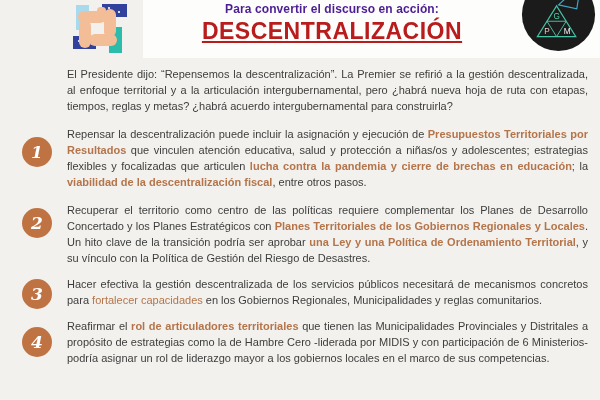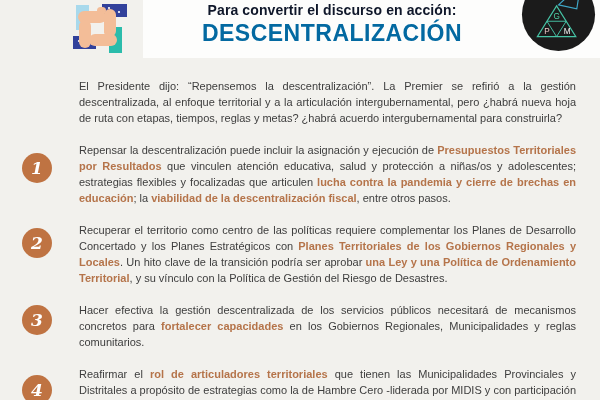--- a/index.html
+++ b/index.html
@@ -3,26 +3,26 @@
 <meta charset="utf-8">
 <style>
   html,body{margin:0;padding:0;}
   body{
     width:600px;height:400px;position:relative;overflow:hidden;
     background:#f2f1ed;
     font-family:"Liberation Sans",sans-serif;
   }
   .header-card{position:absolute;left:143px;top:0;width:457px;height:58px;background:#fdfdfc;}
   .header-text{position:absolute;left:148px;top:2px;width:368px;text-align:center;}
-  .kicker{margin:0;font-size:14px;font-weight:700;color:#0f172a;letter-spacing:.1px;}
+  .kicker{margin:0;font-size:12px;font-weight:700;color:#4c1d95;letter-spacing:.1px;}
   .title{margin:2px 0 0;font-size:23px;font-weight:800;letter-spacing:.5px;}
   .hands{position:absolute;left:73px;top:3px;}
   .logo{position:absolute;left:520px;top:-24px;}
   .content{position:absolute;left:63px;top:62px;width:529px;}
-  p.rich{margin:16px;font-size:11px;line-height:16px;text-align:justify;color:#3d3d3d;}
+  p.rich{margin:4px;font-size:11px;line-height:16px;text-align:justify;color:#3d3d3d;}
   .item{position:relative;}
   .i1{margin-top:12px}.i2{margin-top:12px}.i3{margin-top:10px}.i4{margin-top:10px}
   .num{
     position:absolute;left:-41px;width:30px;height:30px;border-radius:50%;
     display:flex;align-items:center;justify-content:center;
     color:#fff;font-family:"DejaVu Serif",serif;font-style:italic;font-weight:700;font-size:17px;
   }
   .i1 .num{top:11px}.i2 .num{top:6px}.i3 .num{top:3px}.i4 .num{top:9px}
 </style>
 </head>
@@ -42,21 +42,21 @@
   <rect x="24" y="4" width="9" height="7" rx="3.5" fill="#f3bd98"></rect>
   <rect x="5" y="8" width="28" height="12" rx="6" fill="#f3bd98"></rect>
   <rect x="31" y="6" width="12" height="28" rx="6" fill="#f3bd98"></rect>
   <rect x="31" y="23" width="7" height="9" rx="3.5" fill="#f3bd98"></rect>
   <rect x="16" y="31" width="28" height="12" rx="6" fill="#f3bd98"></rect>
   <rect x="6" y="17" width="12" height="28" rx="6" fill="#f3bd98"></rect>
 </svg>
 
 <div class="header-text">
   <p class="kicker">Para convertir el discurso en acción:</p>
-  <p class="title" style="color: #0369a1;">DESCENTRALIZACIÓN</p>
+  <p class="title" style="color: #b91c1c; text-decoration: underline;">DESCENTRALIZACIÓN</p>
 </div>
 
 <svg class="logo" width="77" height="77" viewBox="0 0 80 80" aria-hidden="true">
   <circle cx="40" cy="40" r="38" fill="#1b1b1b"></circle>
   <path d="M40 30 L63 9 L59 34 Z" fill="none" stroke="#3fa9c9" stroke-width="1.2"></path>
   <path d="M38 31 L58 63 L18 63 Z" fill="none" stroke="#46c3a5" stroke-width="1.2"></path>
   <path d="M28 47 L48 47 L38 63 Z" fill="none" stroke="#46c3a5" stroke-width="1"></path>
   <text x="28" y="60" text-anchor="middle" font-size="8.5" fill="#edc6c6" font-family="Liberation Sans, sans-serif">P</text>
   <text x="38" y="45" text-anchor="middle" font-size="8.5" fill="#4fd2a6" font-family="Liberation Sans, sans-serif">G</text>
   <text x="49" y="60" text-anchor="middle" font-size="8.5" fill="#f5f5f5" font-family="Liberation Sans, sans-serif">M</text>
@@ -70,20 +70,20 @@
     <p class="rich"><span>Repensar la descentralización puede incluir la asignación y ejecución de </span><span style="color: rgb(181, 116, 74); font-weight: 700;">Presupuestos Territoriales por Resultados</span><span> que vinculen atención educativa, salud y protección a niñas/os y adolescentes; estrategias flexibles y focalizadas que articulen </span><span style="color: rgb(181, 116, 74); font-weight: 700;">lucha contra la pandemia y cierre de brechas en educación</span><span>; la </span><span style="color: rgb(181, 116, 74); font-weight: 700;">viabilidad de la descentralización fiscal</span><span>, entre otros pasos.</span></p>
   </div>
 
   <div class="item i2">
     <div class="num" style="background-color: rgb(191, 115, 66);">2</div>
     <p class="rich"><span>Recuperar el territorio como centro de las políticas requiere complementar los Planes de Desarrollo Concertado y los Planes Estratégicos con </span><span style="color: rgb(181, 116, 74); font-weight: 700;">Planes Territoriales de los Gobiernos Regionales y Locales</span><span>. Un hito clave de la transición podría ser aprobar </span><span style="color: rgb(181, 116, 74); font-weight: 700;">una Ley y una Política de Ordenamiento Territorial</span><span>, y su vínculo con la Política de Gestión del Riesgo de Desastres.</span></p>
   </div>
 
   <div class="item i3">
     <div class="num" style="background-color: rgb(191, 115, 66);">3</div>
-    <p class="rich"><span>Hacer efectiva la gestión descentralizada de los servicios públicos necesitará de mecanismos concretos para </span><span style="color: rgb(181, 116, 74); font-weight: 700;">fortalecer capacidades</span><span> en los Gobiernos Regionales, Municipalidades y reglas comunitarios.</span></p>
+    <p class="rich"><span>Hacer efectiva la gestión descentralizada de los servicios públicos necesitará de mecanismos concretos para </span><span style="color: rgb(181, 116, 74); font-weight: 400;">fortalecer capacidades</span><span> en los Gobiernos Regionales, Municipalidades y reglas comunitarios.</span></p>
   </div>
 
   <div class="item i4">
     <div class="num" style="background-color: rgb(191, 115, 66);">4</div>
     <p class="rich"><span>Reafirmar el </span><span style="color: rgb(181, 116, 74); font-weight: 700;">rol de articuladores territoriales</span><span> que tienen las Municipalidades Provinciales y Distritales a propósito de estrategias como la de Hambre Cero -liderada por MIDIS y con participación de 6 Ministerios-  podría asignar un rol de liderazgo mayor a los gobiernos locales en el marco de sus competencias.</span></p>
   </div>
 </div>
 
 </body></html>

